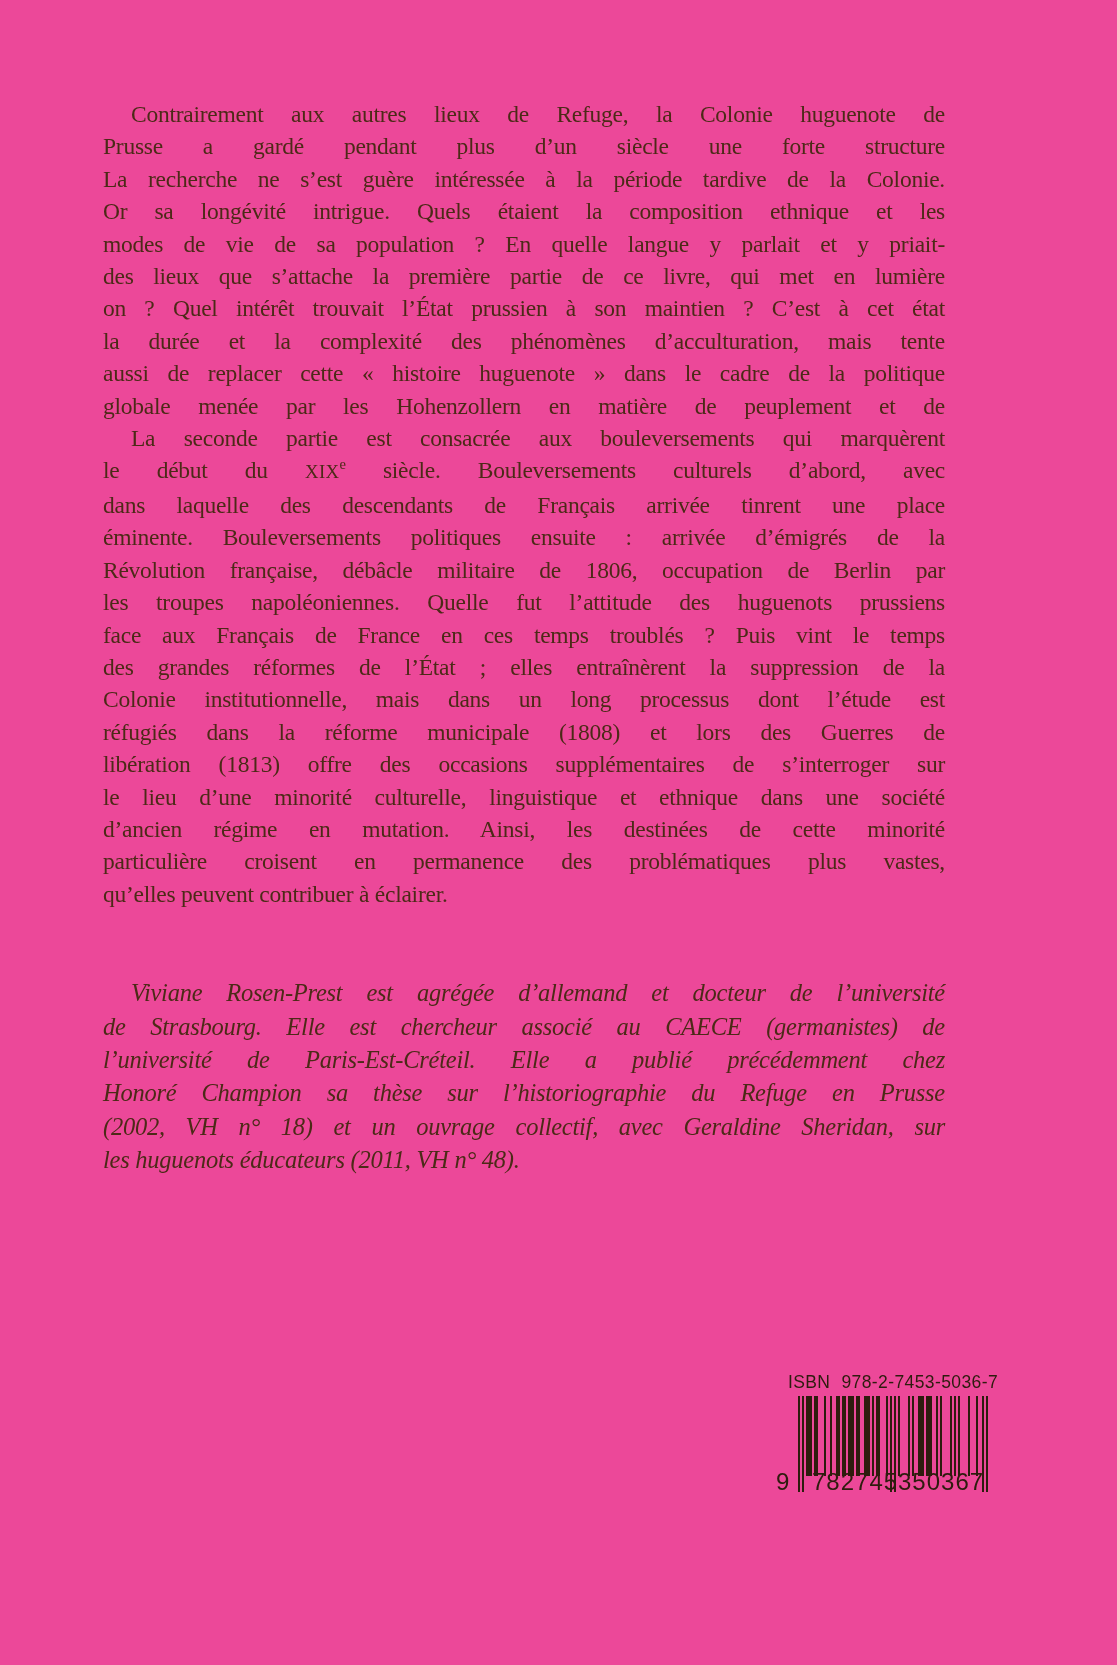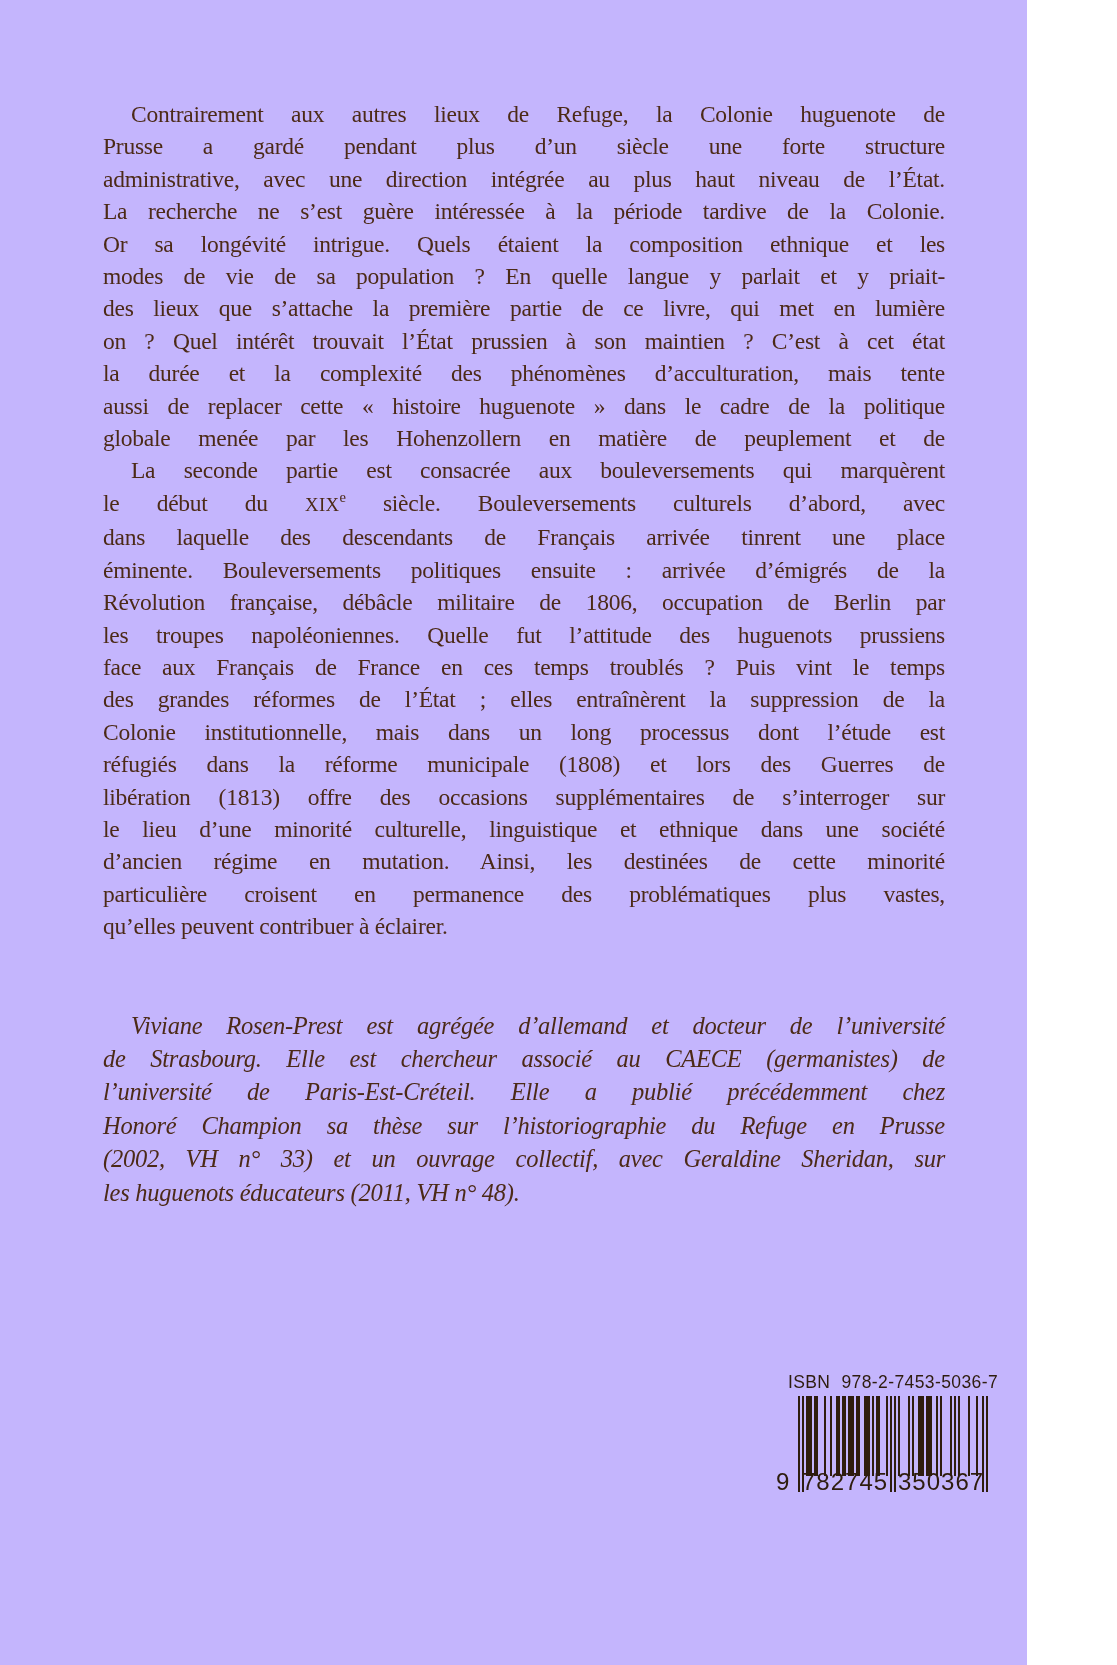--- a/index.html
+++ b/index.html
@@ -1,19 +1,19 @@
 <!DOCTYPE html>
 <html><head>
 <meta charset="utf-8">
 <style>
   html,body{margin:0;padding:0;}
   .page{
     position:relative;
-    width:1027px;height:1665px;
-    background:#c4b5fd;
+    width:1117px;height:1665px;
+    background:#ec4899;
     color:#4c2a17;
     font-family:"Liberation Serif", serif;
     overflow:hidden;
   }
   .blurb{
     position:absolute;left:103px;top:98px;width:842px;
     font-size:23.5px;line-height:32.4px;letter-spacing:-0.25px;
   }
   .para{text-align:justify;}
   .line{text-align:justify;text-align-last:justify;}
@@ -34,33 +34,32 @@
   }
   .isbn-line{
     margin-left:22px;width:190px;
     display:flex;justify-content:center;gap:11px;
     font-size:17.5px;letter-spacing:0.4px;white-space:nowrap;
   }
   .bars-wrap{position:relative;margin-left:22px;margin-top:3px;width:190px;height:96px;}
   .bars-wrap svg{display:block;}
   .dd{position:absolute;bottom:-4px;font-size:24px;letter-spacing:1px;}
   .d-lead{left:-22px;}
-  .d-left{left:4px;width:84px;text-align:left;}
+  .d-left{left:14px;width:84px;text-align:left;}
   .d-right{left:100px;width:84px;text-align:center;}
 </style>
 </head>
 <body>
 
 <div class="page">
 
   <div class="blurb" id="blurb">
       <div class="para">
         <div class="line first">Contrairement aux autres lieux de Refuge, la Colonie huguenote de</div>
         <div class="line">Prusse a gardé pendant plus d’un siècle une forte structure</div>
-        <div class="line">administrative, avec une direction intégrée au plus haut niveau de l’État.</div>
         <div class="line">La recherche ne s’est guère intéressée à la période tardive de la Colonie.</div>
         <div class="line">Or sa longévité intrigue. Quels étaient la composition ethnique et les</div>
         <div class="line">modes de vie de sa population ? En quelle langue y parlait et y priait-</div>
         <div class="line">des lieux que s’attache la première partie de ce livre, qui met en lumière</div>
         <div class="line">on ? Quel intérêt trouvait l’État prussien à son maintien ? C’est à cet état</div>
         <div class="line">la durée et la complexité des phénomènes d’acculturation, mais tente</div>
         <div class="line">aussi de replacer cette « histoire huguenote » dans le cadre de la politique</div>
         <div class="line">globale menée par les Hohenzollern en matière de peuplement et de</div>
       </div>
       <div class="para">
@@ -78,21 +77,21 @@
         <div class="line">le lieu d’une minorité culturelle, linguistique et ethnique dans une société</div>
         <div class="line">d’ancien régime en mutation. Ainsi, les destinées de cette minorité</div>
         <div class="line">particulière croisent en permanence des problématiques plus vastes,</div>
         <div class="line last">qu’elles peuvent contribuer à éclairer.</div>
       </div>
       <div class="para bio">
         <div class="line first">Viviane Rosen-Prest est agrégée d’allemand et docteur de l’université</div>
         <div class="line">de Strasbourg. Elle est chercheur associé au CAECE (germanistes) de</div>
         <div class="line">l’université de Paris-Est-Créteil. Elle a publié précédemment chez</div>
         <div class="line">Honoré Champion sa thèse sur l’historiographie du Refuge en Prusse</div>
-        <div class="line">(2002, VH n° 33) et un ouvrage collectif, avec Geraldine Sheridan, sur</div>
+        <div class="line">(2002, VH n° 18) et un ouvrage collectif, avec Geraldine Sheridan, sur</div>
         <div class="line last">les huguenots éducateurs (2011, VH n° 48).</div>
       </div>
     </div>
 
 
   <div class="isbn-block">
     <div class="isbn-line">
       <span>ISBN</span>
       <span>978-2-7453-5036-7</span>
     </div>

